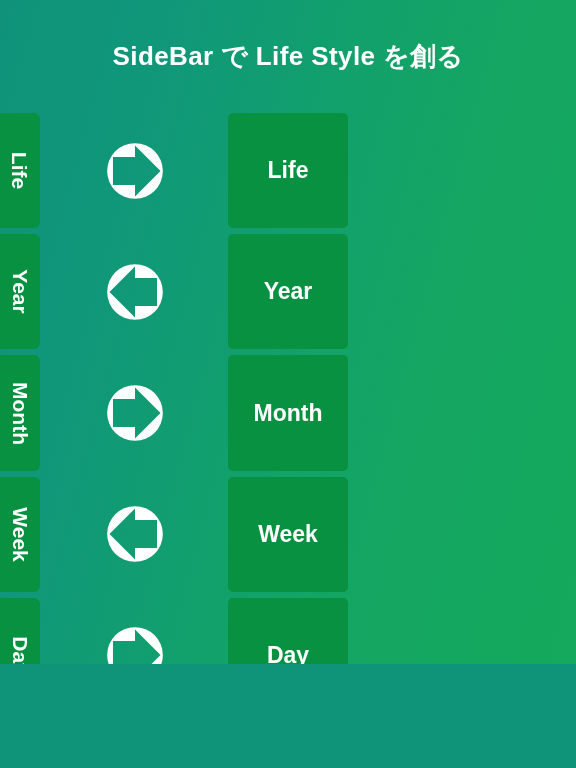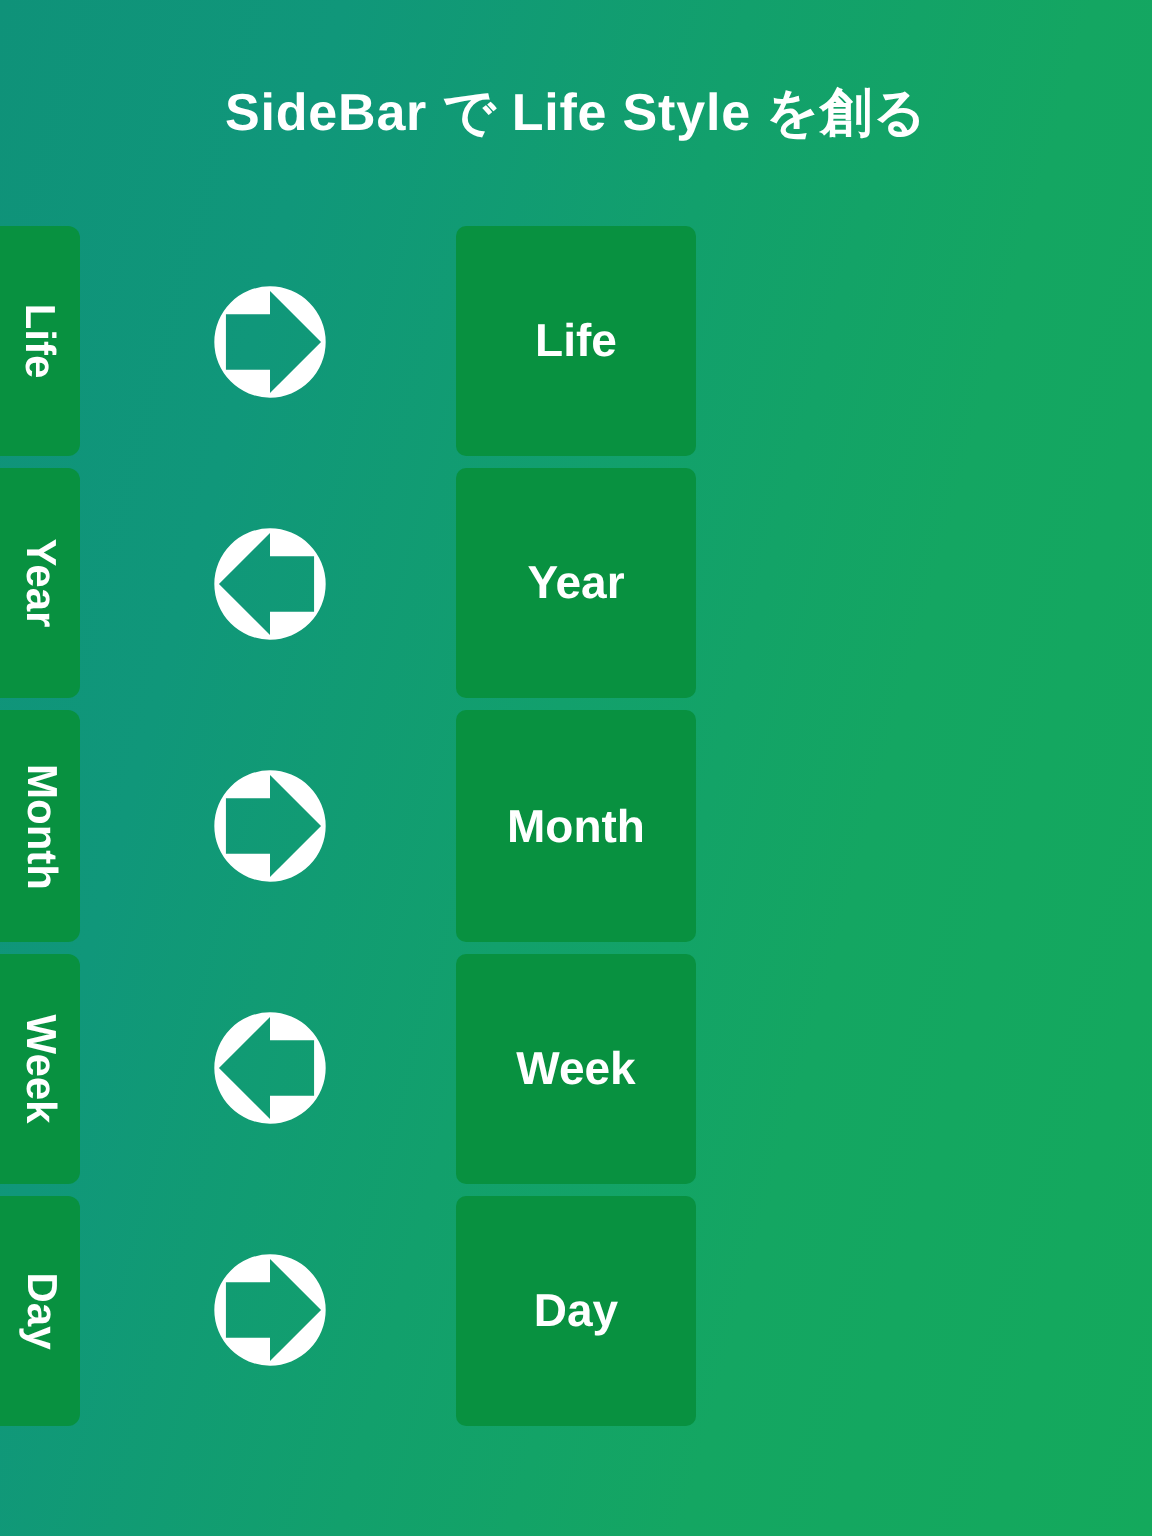--- a/index.html
+++ b/index.html
@@ -10,21 +10,21 @@
     width: 576px;
     height: 768px;
     overflow: hidden;
     font-family: "Liberation Sans", "DejaVu Sans", sans-serif;
     background: #109479;
   }
 
   #app {
     position: relative;
     width: 576px;
-    height: 768px;
+    height: 664px;
     background: linear-gradient(105deg, #0f9279 0%, #10977a 22%, #12a06c 48%, #14a662 70%, #14a95c 100%);
     overflow: hidden;
   }
 
   
   .title-bar {
     position: absolute;
     left: 0;
     top: 0;
     width: 576px;

